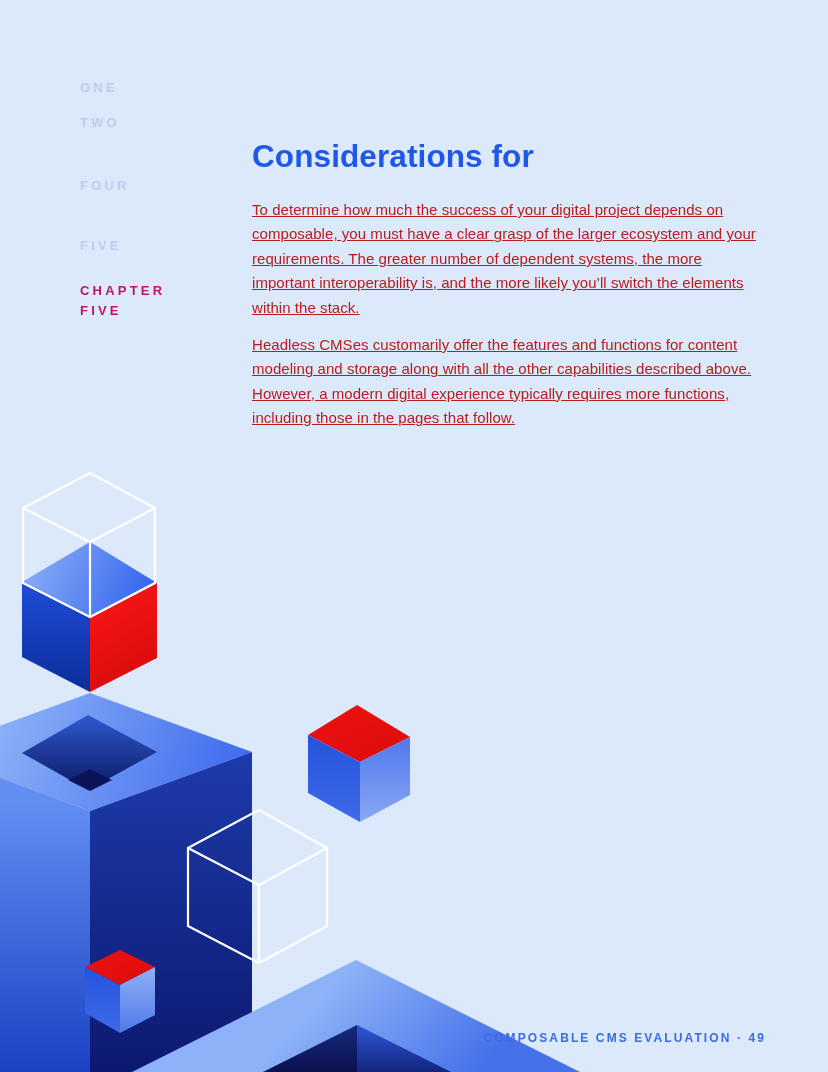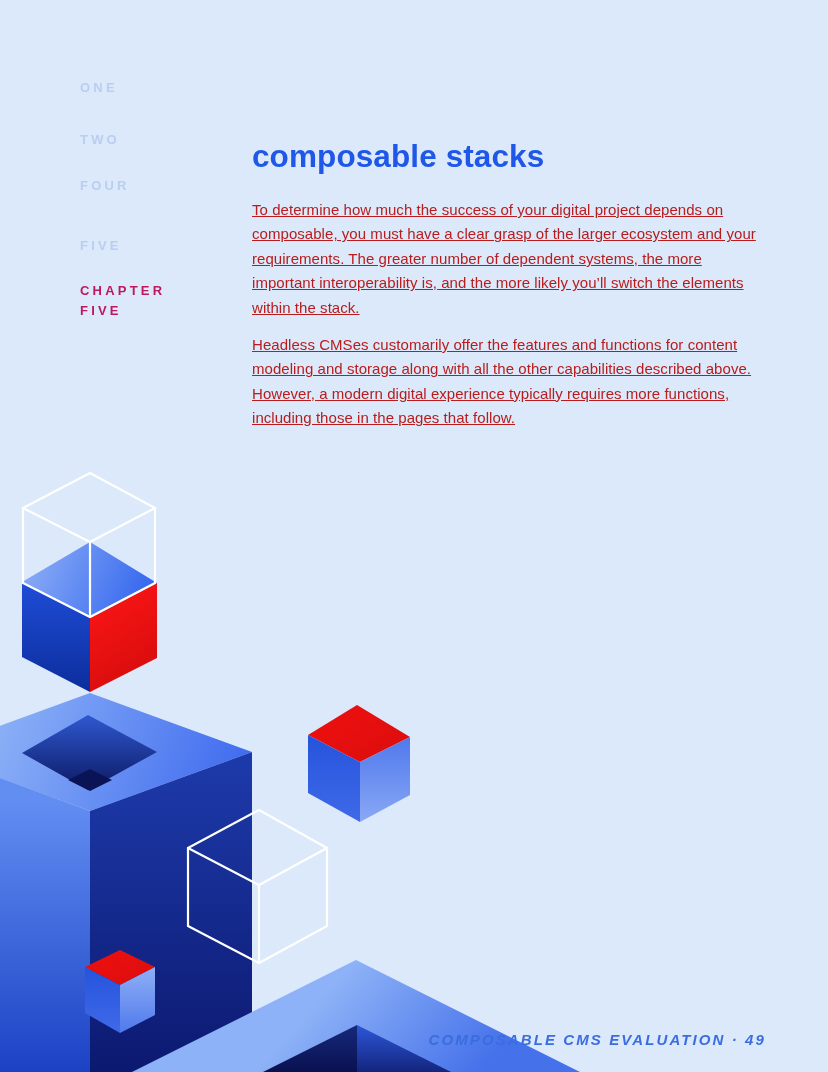--- a/index.html
+++ b/index.html
@@ -11,37 +11,36 @@
   .art{position:absolute;left:0;top:0;width:828px;height:1072px;display:block;}
 
   
   .chapter-nav{position:absolute;left:80px;top:0;width:150px;}
   .nav-item{
     position:absolute;left:0;font-size:13px;font-weight:700;
     letter-spacing:3.2px;color:#b9cef1;line-height:20px;cursor:pointer;
     width:120px;
   }
   .nav-item.n0{top:78px;}
-  .nav-item.n1{top:130px;}
+  .nav-item.n1{top:113px;}
   .nav-item.n2{top:176px;}
   .nav-item.n3{top:236px;}
   .nav-item.n4{top:281px;color:#be185d;width:104px;}
 
   
   .content{position:absolute;left:252px;top:136px;width:516px;}
   .page-title{margin:0 0 22px 0;color:#1f57e8;font-size:31.5px;line-height:40px;font-weight:700;letter-spacing:0.1px;}
   .page-title span{display:block;}
   .content p{margin:0 0 13px 0;color:#b91c1c;font-size:15px;line-height:24.4px;letter-spacing:0.05px;text-decoration:underline;}
 
   
   .page-footer{
     position:absolute;top:1031px;right:62px;
-    font-size:15px;font-weight:700;letter-spacing:2.1px;color:#3a6de0;
+    font-size:12px;font-weight:700;letter-spacing:2.1px;color:#3a6de0;
     white-space:nowrap;
-    font-style:italic;
   }
 </style>
 </head>
 <body>
 
 <div class="page">
 
   <svg class="art" viewBox="0 0 828 1072" aria-hidden="true">
     <defs>
       <linearGradient id="gPlatTop" gradientUnits="userSpaceOnUse" x1="0" y1="700" x2="250" y2="800">
@@ -154,21 +153,21 @@
   <nav class="chapter-nav">
     <div class="nav-item n0">ONE</div>
     <div class="nav-item n1">TWO</div>
     <div class="nav-item n2">FOUR</div>
     <div class="nav-item n3">FIVE</div>
     <div class="nav-item n4">CHAPTER FIVE</div>
   </nav>
 
   <main class="content">
     <h1 class="page-title">
-      <span>composable stacks</span>
+      <span>Considerations for</span>
     </h1>
     <p>To determine how much the success of your digital project depends on composable, you must have a clear grasp of the larger ecosystem and your requirements. The greater number of dependent systems, the more important interoperability is, and the more likely you’ll switch the elements within the stack.</p>
     <p>Headless CMSes customarily offer the features and functions for content modeling and storage along with all the other capabilities described above. However, a modern digital experience typically requires more functions, including those in the pages that follow.</p>
   </main>
 
   <footer class="page-footer">
     <span>COMPOSABLE CMS EVALUATION · 49</span>
   </footer>
 
 </div>

